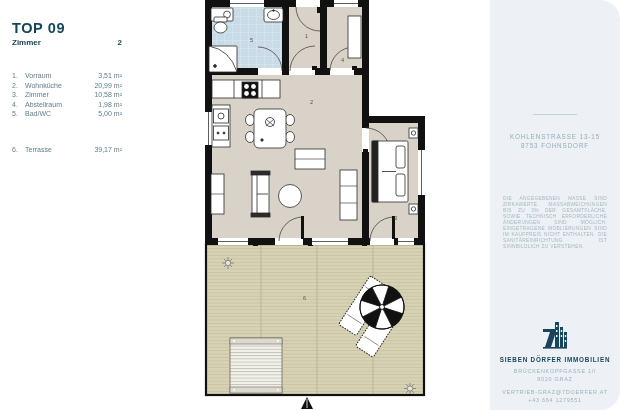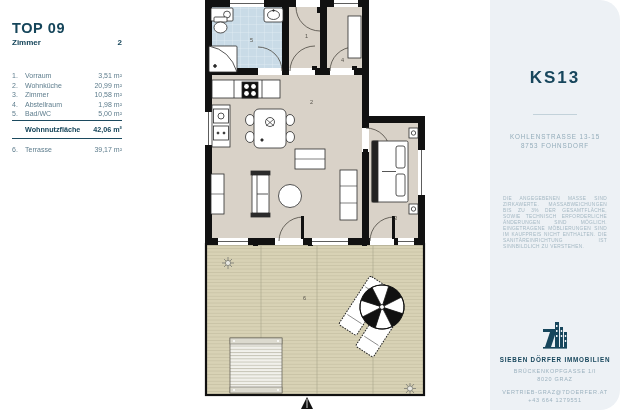--- a/index.html
+++ b/index.html
@@ -80,24 +80,20 @@
         <span class="lp-name">Abstellraum</span>
         <span class="lp-val">1,98 m²</span>
       </div>
       <div class="lp-row">
         <span class="lp-num">5.</span>
         <span class="lp-name">Bad/WC</span>
         <span class="lp-val">5,00 m²</span>
       </div>
     </div>
 
-    <div class="lp-total">
-      <span class="lp-name">Wohnnutzfläche</span>
-      <span class="lp-val">42,06 m²</span>
-    </div>
 
     <div class="lp-terrasse">
       <span class="lp-num">6.</span>
       <span class="lp-name">Terrasse</span>
       <span class="lp-val">39,17 m²</span>
     </div>
   </div>
 
   <div class="plan-wrap">
     <svg width="230" height="410" viewBox="0 0 230 410">
@@ -324,21 +320,20 @@
       <text class="room-no" x="105" y="38">1</text>
       <text class="room-no" x="110" y="104">2</text>
       <text class="room-no" x="194" y="220">3</text>
       <text class="room-no" x="141" y="62">4</text>
       <text class="room-no" x="50" y="42">5</text>
       <text class="room-no" x="103" y="300">6</text>
     </svg>
   </div>
 
   <div class="right-panel">
-    <div class="rp-title">KS13</div>
     <div class="rp-divider"></div>
     <div class="rp-address">
       <div>KOHLENSTRASSE 13-15</div>
       <div>8753 FOHNSDORF</div>
     </div>
     <div class="rp-disclaimer">DIE ANGEGEBENEN MASSE SIND ZIRKAWERTE. MASSABWEICHUNGEN BIS ZU 3% DER GESAMTFLÄCHE, SOWIE TECHNISCH ERFORDERLICHE ÄNDERUNGEN SIND MÖGLICH. EINGETRAGENE MÖBLIERUNGEN SIND IM KAUFPREIS NICHT ENTHALTEN. DIE SANITÄREINRICHTUNG IST SINNBILDLICH ZU VERSTEHEN.</div>
 
     <div class="rp-logo">
       <svg width="28" height="30" viewBox="0 0 28 30">
         <g fill="#17465c">

